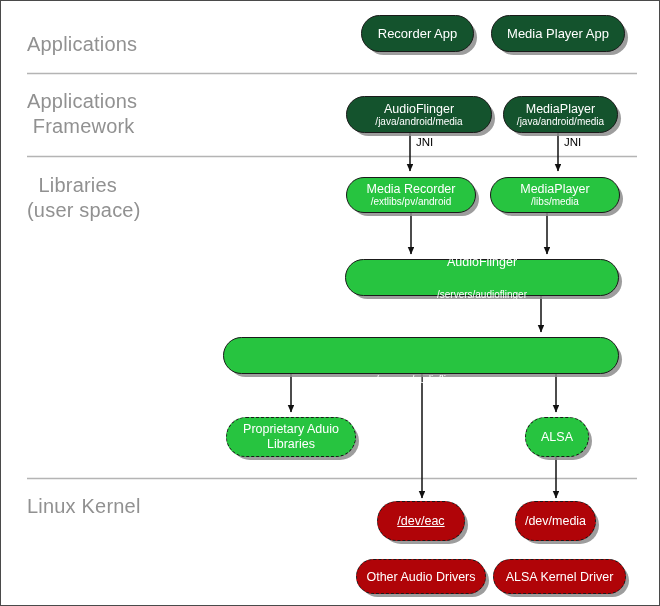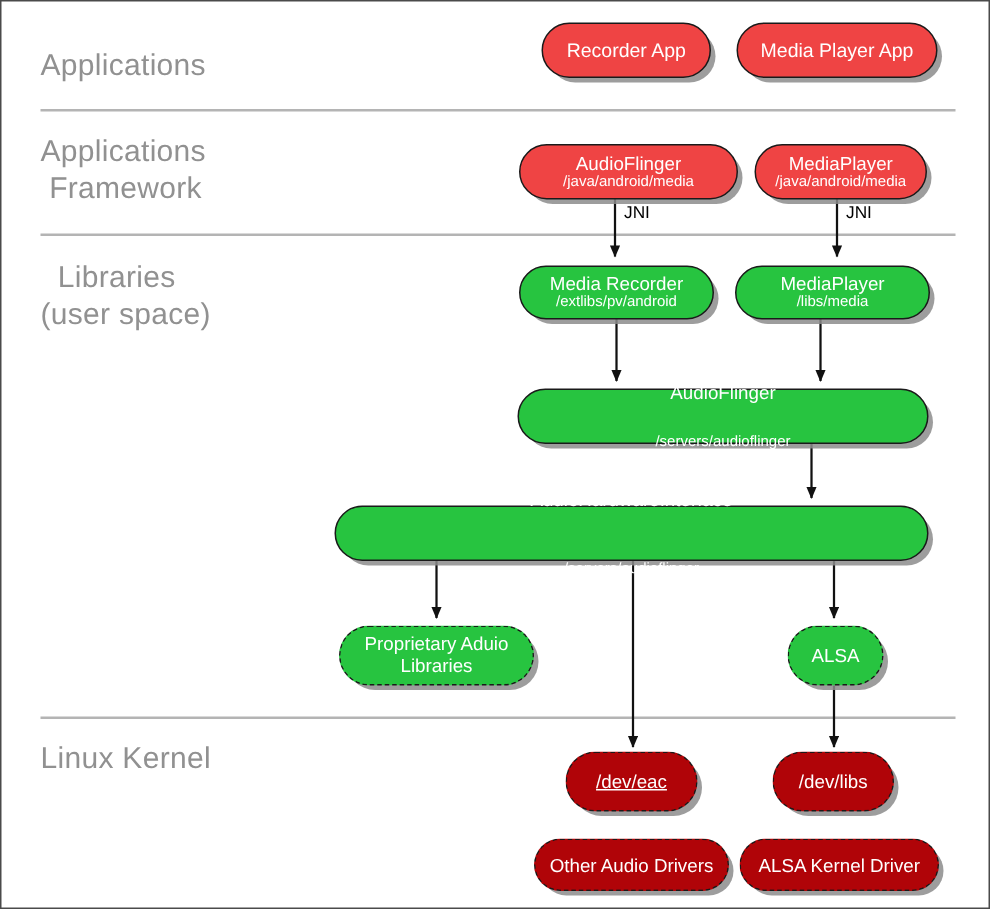--- a/index.html
+++ b/index.html
@@ -56,21 +56,21 @@
   }
   .node .title.big {
     font-size: 13px;
   }
   .node .sub {
     font-size: 10px;
     line-height: 12px;
     white-space: nowrap;
   }
   .node.blue {
-    background: #ef4444;
+    background: #14532d;
   }
   .node.green {
     background: #27c440;
   }
   .node.red {
     background: #b00408;
   }
   .node.dashed {
     border-style: dashed;
     border-width: 1.5px;
@@ -172,21 +172,21 @@
 Libraries</div>
   </div>
   <div class="node green dashed" style="left:524px; top:416px; width:64px; height:40px;">
     <div class="title">ALSA</div>
   </div>
 
   <div class="node red dashed" style="left:376px; top:500px; width:88px; height:40px;text-decoration:underline;">
     <div class="title">/dev/eac</div>
   </div>
   <div class="node red dashed" style="left:514px; top:500px; width:81px; height:40px;">
-    <div class="title">/dev/libs</div>
+    <div class="title">/dev/media</div>
   </div>
 
   <div class="node red dashed" style="left:355px; top:558px; width:130px; height:35px;">
     <div class="title">Other Audio Drivers</div>
   </div>
   <div class="node red dashed" style="left:492px; top:558px; width:133px; height:35px;align-items:center;">
     <div class="title">ALSA Kernel Driver</div>
   </div>
 
 </div>

